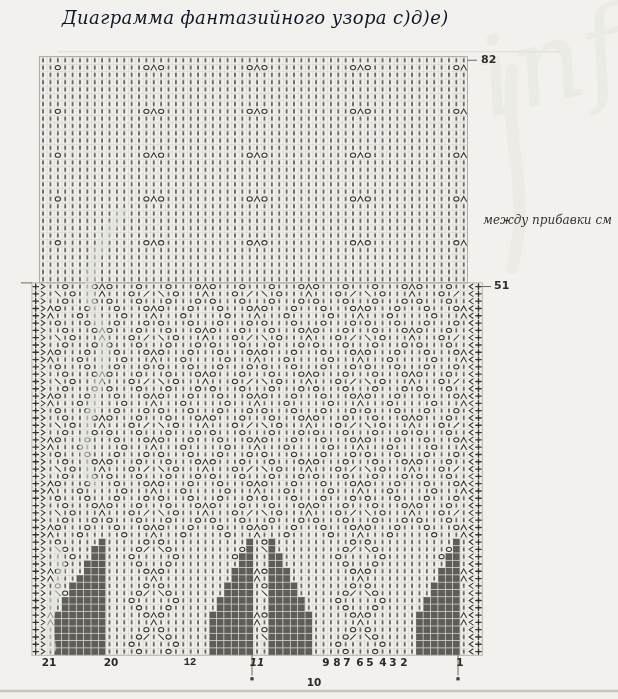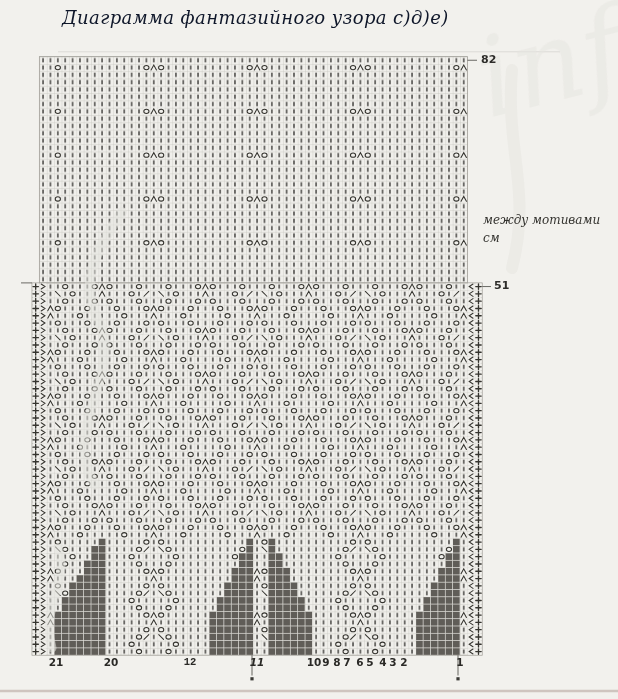--- a/index.html
+++ b/index.html
@@ -2308,28 +2308,28 @@
         <text x="488" y="118" font-family="&quot;DejaVu Serif&quot;,serif" font-style="italic" font-size="110" fill="#e6e5e0" transform="rotate(-14 488 118)">info</text>
         <path d="M95 485C60 430 125 372 98 320C78 282 98 246 122 212" stroke="#e4e3de" stroke-width="10" fill="none" stroke-linecap="round"></path>
         <path d="M52 648C40 606 70 585 58 548" stroke="#e4e3de" stroke-width="9" fill="none" stroke-linecap="round"></path>
         <path d="M512 70C505 150 532 190 512 268" stroke="#e7e6e1" stroke-width="12" fill="none" stroke-linecap="round"></path>
       </g>
     </svg>
   <div class="title">Диаграмма фантазийного узора  с)д)е)</div>
   <div class="marker m82">82</div>
   <div class="marker m51">51</div>
   <div class="note">
-    <div>между мотивами см</div>
+    <div>между прибавки см</div>
   </div>
   <div class="numbers" id="numbers">
-      <span style="left: 56px; text-align: right;">21</span>
+      <span style="left: 49px; text-align: right;">21</span>
       <span style="left: 111px;">20</span>
       <span style="left: 190px; font-family: Liberation Mono, monospace;">12</span>
       <span style="left: 257px; font-style: italic;">11</span>
-      <span style="left: 314px;">10</span>
+      <span style="left: 314px; margin-top: 20px;">10</span>
       <span style="left: 326px;">9</span>
       <span style="left: 337px;">8</span>
       <span style="left: 347px;">7</span>
       <span style="left: 360px;">6</span>
       <span style="left: 370px;">5</span>
       <span style="left: 383px;">4</span>
       <span style="left: 393px;">3</span>
       <span style="left: 404px;">2</span>
       <span style="left: 460px;">1</span>
     </div>

